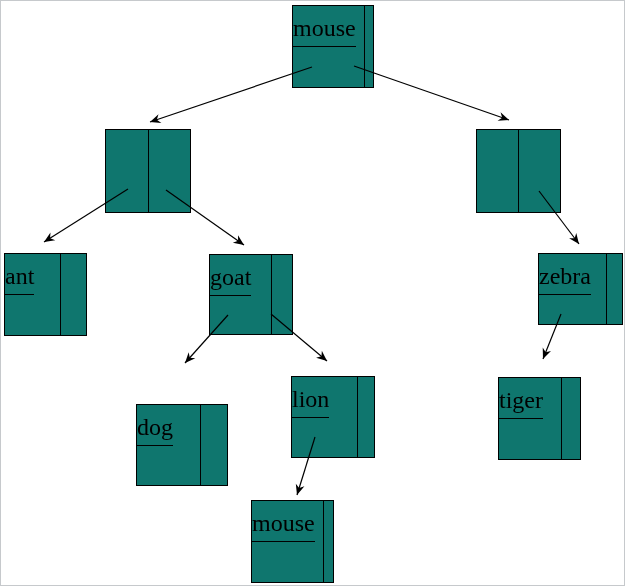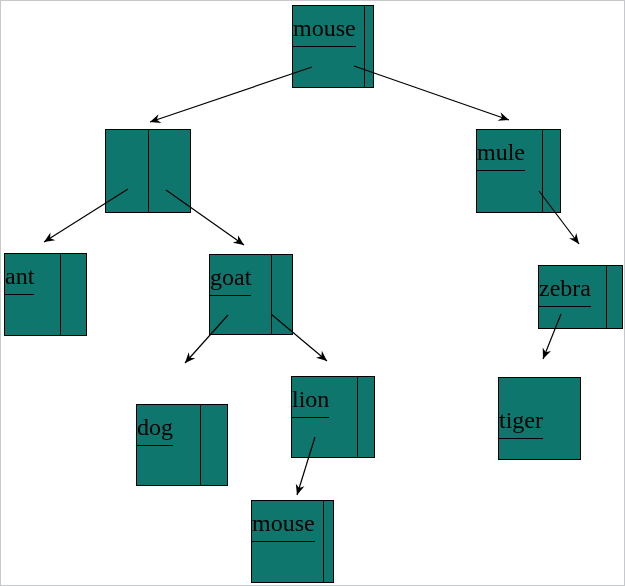--- a/index.html
+++ b/index.html
@@ -68,62 +68,61 @@
           <div class="cell cell-right"></div>
         </div>
       </div>
       <div class="node" style="left: 104px; top: 128px; width: 86px; height: 84px;">
         <div class="node-cells">
           <div class="cell cell-left"></div>
           <div class="cell cell-right"></div>
         </div>
       </div>
       <div class="node" style="left: 475px; top: 128px; width: 85px; height: 84px;">
-        <div class="node-label" style="color: rgb(0, 0, 0);">mule</div>
         <div class="node-cells">
           <div class="cell cell-left"></div>
           <div class="cell cell-right"></div>
         </div>
       </div>
       <div class="node" style="left: 208px; top: 253px; width: 84px; height: 81px;">
         <div class="node-label" style="color: rgb(0, 0, 0);">goat</div>
         <div class="node-cells">
           <div class="cell cell-left"></div>
           <div class="cell cell-right"></div>
         </div>
       </div>
       <div class="node" style="left: 3px; top: 252px; width: 83px; height: 83px;">
         <div class="node-label" style="color: rgb(0, 0, 0);">ant</div>
         <div class="node-cells">
           <div class="cell cell-left"></div>
           <div class="cell cell-right"></div>
         </div>
       </div>
-      <div class="node" style="left: 537px; top: 264px; width: 85px; height: 64px;">
+      <div class="node" style="left: 537px; top: 252px; width: 85px; height: 72px;">
         <div class="node-label" style="color: rgb(0, 0, 0);">zebra</div>
         <div class="node-cells">
           <div class="cell cell-left"></div>
           <div class="cell cell-right"></div>
         </div>
       </div>
       <div class="node" style="left: 135px; top: 375px; width: 92px; height: 82px; margin-top: 28px;">
         <div class="node-label" style="color: rgb(0, 0, 0);">dog</div>
         <div class="node-cells">
           <div class="cell cell-left"></div>
           <div class="cell cell-right"></div>
         </div>
       </div>
       <div class="node" style="left: 290px; top: 375px; width: 84px; height: 82px; gap: 12px;">
         <div class="node-label" style="color: rgb(0, 0, 0);">lion</div>
         <div class="node-cells">
           <div class="cell cell-left"></div>
           <div class="cell cell-right"></div>
         </div>
       </div>
-      <div class="node" style="left: 497px; top: 376px; width: 83px; height: 83px; align-items: center;">
+      <div class="node" style="left: 497px; top: 376px; width: 83px; height: 83px;">
         <div class="node-label" style="color: rgb(0, 0, 0);">tiger</div>
         <div class="node-cells">
           <div class="cell cell-left"></div>
           <div class="cell cell-right"></div>
         </div>
       </div>
       <div class="node" style="left: 250px; top: 499px; width: 83px; height: 83px;">
         <div class="node-label" style="color: rgb(0, 0, 0);">mouse</div>
         <div class="node-cells">
           <div class="cell cell-left"></div>

